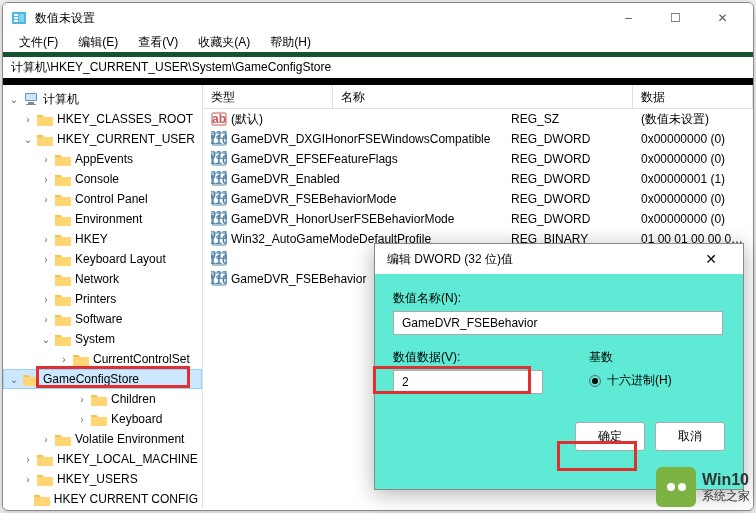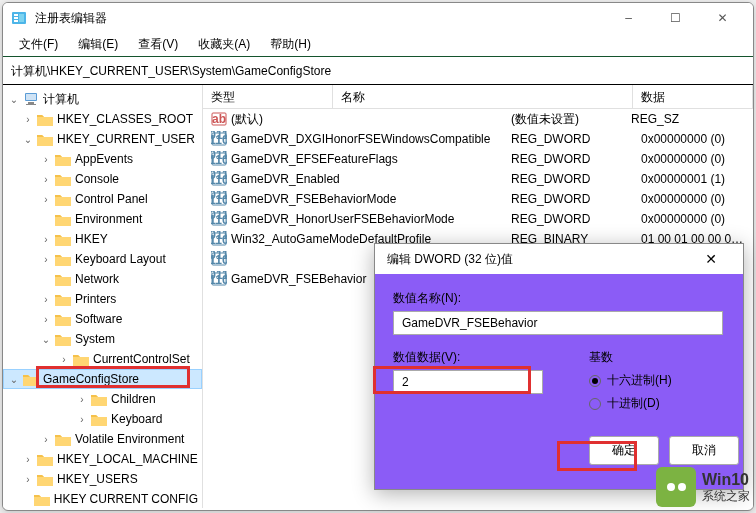--- a/index.html
+++ b/index.html
@@ -7,24 +7,24 @@
     
     .window { position: absolute; top: 2px; left: 2px; width: 752px; height: 509px; background: #fff; border: 1px solid #888; border-radius: 6px; overflow: hidden; box-shadow: 0 2px 8px rgba(0,0,0,0.2); }
     
     .titlebar { height: 30px; display: flex; align-items: center; padding: 0 8px; background: #fff; }
     .titlebar-icon { width: 16px; height: 16px; margin-right: 8px; display: flex; align-items: center; justify-content: center; }
     .titlebar-icon svg { width: 16px; height: 16px; }
     .titlebar-title { flex: 1; font-size: 12px; color: #000; }
     .titlebar-btns { display: flex; gap: 2px; }
     .titlebar-btn { width: 45px; height: 28px; display: flex; align-items: center; justify-content: center; color: #555; }
     
-    .menubar { height: 24px; display: flex; align-items: center; padding: 0 8px; gap: 4px; border-bottom: 1px solid #14532d; }
+    .menubar { height: 24px; display: flex; align-items: center; padding: 0 8px; gap: 4px; border-bottom: 5px solid #14532d; }
     .menubar-item { padding: 2px 8px; color: #000; }
     
-    .addressbar { height: 28px; display: flex; align-items: flex-end; padding: 4px 8px; border-bottom: 1px solid #000000; }
+    .addressbar { height: 28px; display: flex; align-items: center; padding: 4px 8px; border-bottom: 7px solid #000000; }
     .addressbar-text { color: #000; }
     
     .content { display: flex; height: calc(100% - 84px); }
     
     .tree { width: 200px; border-right: 1px solid #e0e0e0; overflow-y: auto; padding: 4px 0; background: #fff; }
     .tree-item { display: flex; align-items: center; padding: 2px 4px; gap: 2px; white-space: nowrap; height: 20px; }
     .tree-item.selected { background: #cce8ff; border: 1px solid #99d1ff; padding: 1px 3px; }
     .tree-arrow { width: 14px; display: inline-flex; justify-content: center; color: #666; font-size: 10px; }
     .tree-icon { width: 16px; height: 14px; display: inline-flex; align-items: center; justify-content: center; }
     .tree-label { color: #000; margin-left: 2px; }
@@ -43,34 +43,34 @@
     .col-type { width: 130px; }
     .col-data { flex: 1; }
     
     .list-row { display: flex; height: 20px; align-items: center; }
     .list-cell { padding: 1px 8px; overflow: hidden; text-overflow: ellipsis; white-space: nowrap; color: #000; }
     .cell-name { width: 300px; display: flex; align-items: center; gap: 4px; }
     .cell-type { width: 130px; }
     .cell-data { flex: 1; }
     .reg-icon { width: 16px; height: 16px; display: inline-flex; align-items: center; justify-content: center; flex-shrink: 0; text-align: center; }
     
-    .dialog { position: absolute; top: 243px; left: 374px; width: 370px; height: 247px; background: #8b5cf6; border: 1px solid #888; box-shadow: 0 4px 20px rgba(0,0,0,0.3); z-index: 10; }
+    .dialog { position: absolute; top: 243px; left: 374px; width: 370px; height: 247px; background: #5eead4; border: 1px solid #888; box-shadow: 0 4px 20px rgba(0,0,0,0.3); z-index: 10; }
     .dialog-tb { height: 30px; display: flex; align-items: center; padding: 0 12px; background: #fff; }
     .dialog-title { flex: 1; color: #000; }
     .dialog-close { width: 40px; height: 28px; display: flex; align-items: center; justify-content: center; font-size: 14px; }
     .dialog-body { padding: 12px 18px; }
     .dialog-label { color: #000; margin-bottom: 4px; margin-top: 4px; }
     .dialog-field { width: 330px; padding: 4px 8px; border: 1px solid #aaa; background: #fff; margin-bottom: 10px; height: 24px; }
     .dialog-row { display: flex; gap: 46px; }
     .dialog-col { flex: 1; }
     .radio-group { border: none; padding: 0; }
     .radio-item { display: flex; align-items: center; gap: 6px; margin: 6px 0; }
     .radio-circle { width: 12px; height: 12px; border: 1px solid #666; border-radius: 50%; display: inline-flex; align-items: center; justify-content: center; }
     .radio-circle.checked::after { content: ''; width: 6px; height: 6px; background: #000; border-radius: 50%; }
-    .dialog-buttons { display: flex; justify-content: flex-end; gap: 10px; padding: 6px 4px 14px; }
+    .dialog-buttons { display: flex; justify-content: flex-end; gap: 10px; padding: 6px 18px 14px; }
     .dialog-btn { padding: 5px 22px; background: #fff; border: 1px solid #aaa; border-radius: 3px; }
     
     .hl-red { position: absolute; border: 3px solid #e03030; pointer-events: none; z-index: 20; }
     .hl1 { top: 366px; left: 36px; width: 154px; height: 22px; }
     .hl2 { top: 366px; left: 373px; width: 158px; height: 28px; }
     .hl3 { top: 441px; left: 557px; width: 80px; height: 30px; }
     
     .watermark { position: absolute; bottom: 6px; right: 6px; display: flex; align-items: center; gap: 6px; z-index: 30; }
     .wm-logo { width: 40px; height: 40px; background: #7cb342; border-radius: 6px; display: flex; align-items: center; justify-content: center; color: #fff; font-size: 20px; font-weight: bold; }
     .wm-dots { display: flex; gap: 3px; }
@@ -85,21 +85,21 @@
   <div class="titlebar">
     <span class="titlebar-icon">
       <svg viewBox="0 0 16 16">
           <rect x="1" y="2" width="14" height="12" fill="#4db5e8" rx="1"></rect>
           <rect x="3" y="4" width="4" height="2" fill="#fff"></rect>
           <rect x="3" y="7" width="4" height="2" fill="#fff"></rect>
           <rect x="3" y="10" width="4" height="2" fill="#fff"></rect>
           <rect x="8" y="4" width="5" height="8" fill="#7dd3f0"></rect>
         </svg>
     </span>
-    <span class="titlebar-title">注册表编辑器</span>
+    <span class="titlebar-title">数值未设置</span>
     <div class="titlebar-btns">
       <div class="titlebar-btn">–</div>
       <div class="titlebar-btn">☐</div>
       <div class="titlebar-btn">✕</div>
     </div>
   </div>
 
   <div class="menubar">
     <span class="menubar-item">文件(F)</span>
     <span class="menubar-item">编辑(E)</span>
@@ -338,22 +338,22 @@
           <div class="list-row">
             <div class="list-cell cell-name">
               <span class="reg-icon">
                 <svg width="16" height="16" viewBox="0 0 16 16">
                   <rect x="1" y="2" width="14" height="12" fill="#fff" stroke="#c55" rx="1"></rect>
                   <text x="8" y="12" font-size="8" fill="#c55" text-anchor="middle" font-weight="bold">ab</text>
                 </svg>
               </span>
               <span>(默认)</span>
             </div>
+            <div class="list-cell cell-type">REG_SZ</div>
             <div class="list-cell cell-data">(数值未设置)</div>
-            <div class="list-cell cell-type">REG_SZ</div>
           </div>
           <div class="list-row">
             <div class="list-cell cell-name">
               <span class="reg-icon">
                 <svg width="16" height="16" viewBox="0 0 16 16">
                   <rect x="1" y="2" width="14" height="12" fill="#fff" stroke="#58a" rx="1"></rect>
                   <text x="8" y="8" font-size="5" fill="#58a" text-anchor="middle" font-weight="bold">011</text>
                   <text x="8" y="13" font-size="5" fill="#58a" text-anchor="middle" font-weight="bold">110</text>
                 </svg>
               </span>
@@ -477,24 +477,20 @@
         <div class="dialog-label">数值数据(V):</div>
         <input class="dialog-field" style="width: 150px;" value="2">
       </div>
       <div class="dialog-col">
         <div class="dialog-label">基数</div>
         <div class="radio-group">
           <div class="radio-item">
             <span class="radio-circle checked"></span>
             <span>十六进制(H)</span>
           </div>
-          <div class="radio-item">
-            <span class="radio-circle"></span>
-            <span>十进制(D)</span>
-          </div>
         </div>
       </div>
     </div>
   </div>
   <div class="dialog-buttons">
     <button class="dialog-btn">确定</button>
     <button class="dialog-btn">取消</button>
   </div>
 </div>
 

